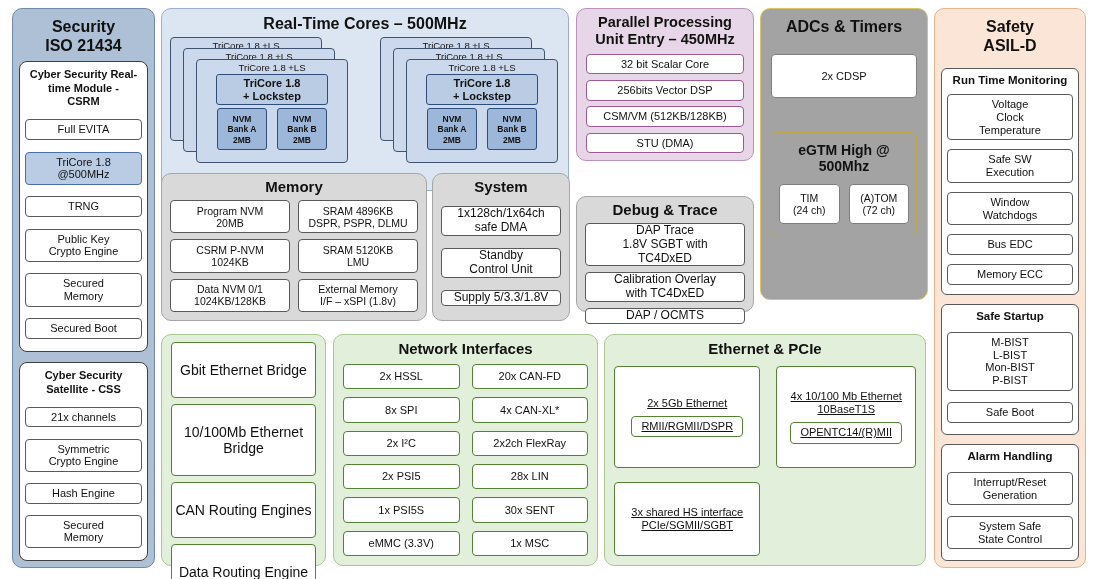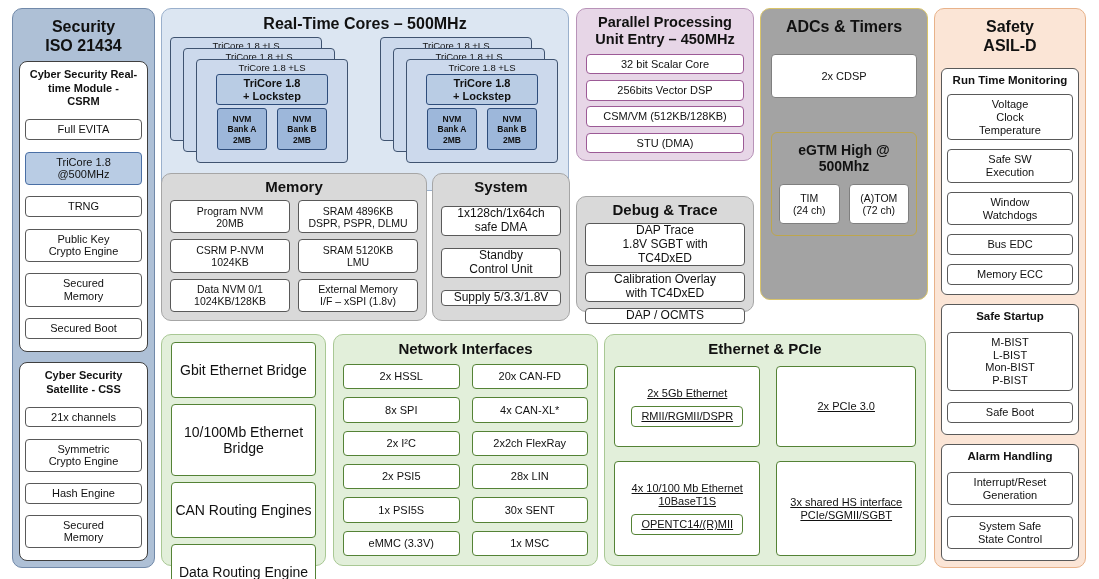--- a/index.html
+++ b/index.html
@@ -353,21 +353,20 @@
   </div>
 </div>
 
 <div id="ethernet" class="panel green">
   <div class="panel-title">Ethernet &amp; PCIe</div>
   <div class="eth-grid">
     <div class="eth-cell">
       <div>2x 5Gb Ethernet</div>
       <div class="eth-inner">RMII/RGMII/DSPR</div>
     </div>
-    <div class="eth-cell">2x PCIe 3.0</div>
     <div class="eth-cell">
       <div>4x 10/100 Mb Ethernet
 10BaseT1S</div>
       <div class="eth-inner">OPENTC14/(R)MII</div>
     </div>
     <div class="eth-cell">3x shared HS interface
 PCIe/SGMII/SGBT</div>
   </div>
 </div>
 

